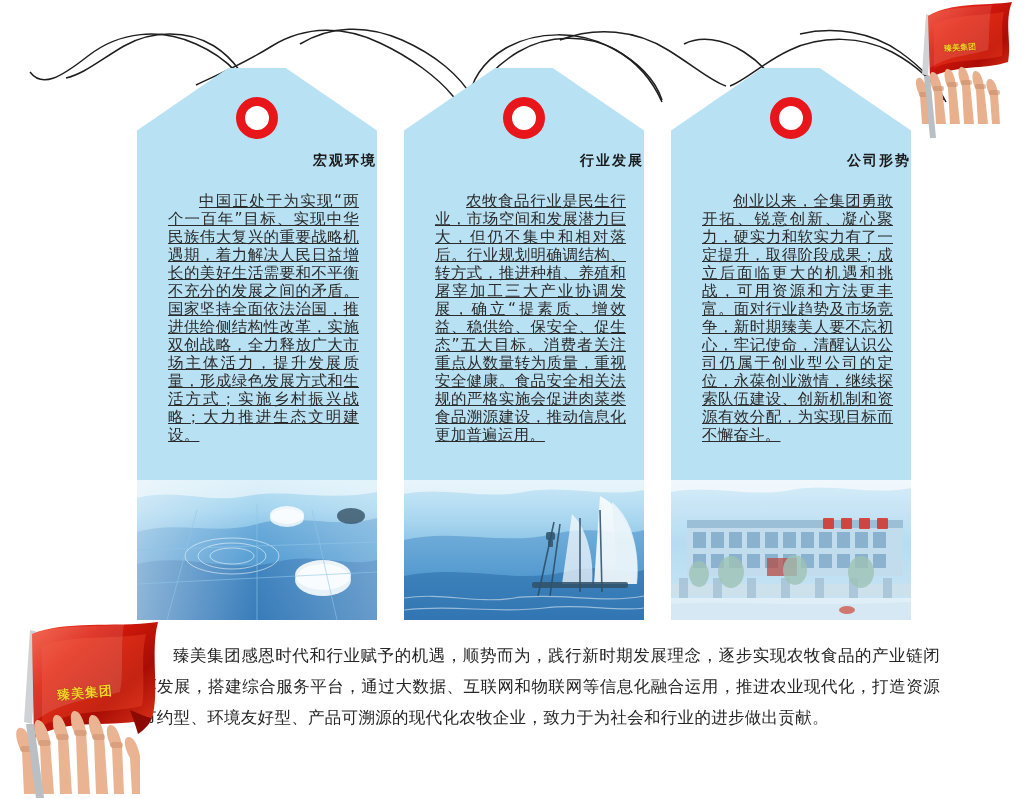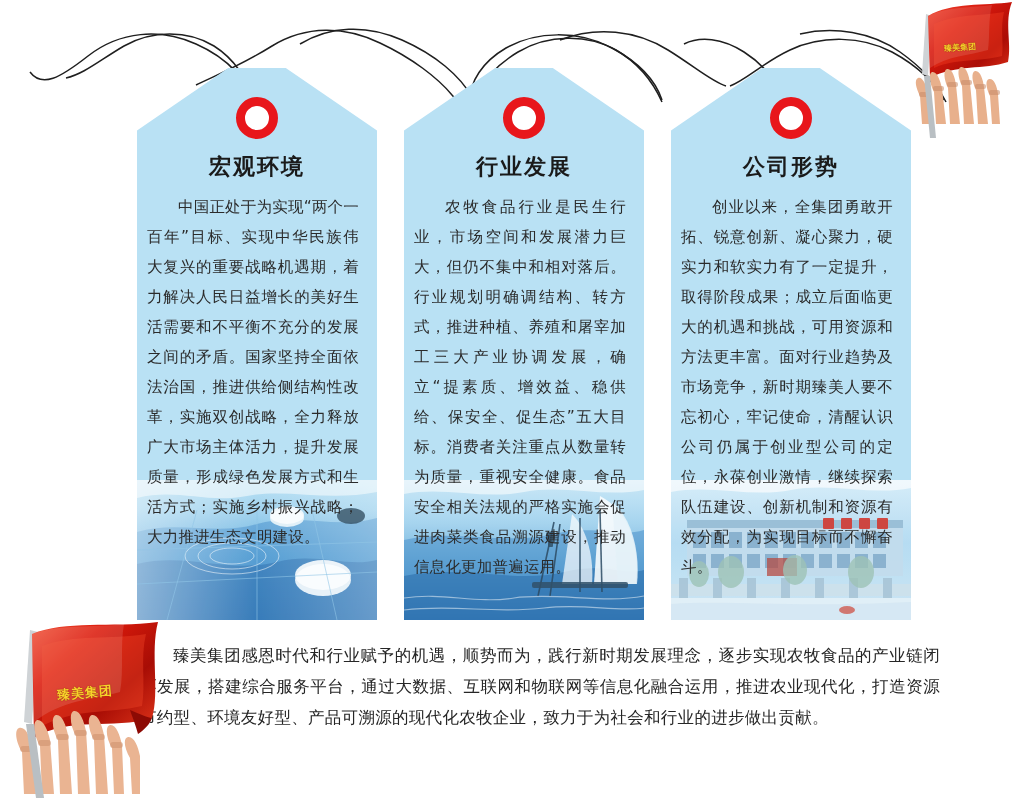--- a/index.html
+++ b/index.html
@@ -43,39 +43,40 @@
     width:42px;height:42px;
     border-radius:50%;
     border:9px solid #e8161b;
     background:#ffffff;
     box-sizing:border-box;
     z-index:4;
   }
 
   .tag-title{
     position:absolute;left:0;right:0;top:84px;
-    text-align:center;
-    font-size:22px;
+    text-align:right;
+    font-size:14px;
     font-weight:bold;
     color:#1a1a1a;
     letter-spacing:2px;
     z-index:5;
   }
 
   .tag-body{
     position:absolute;
-    left:10px;right:18px;top:124px;
+    left:31px;right:18px;top:124px;
     font-size:15.5px;
-    line-height:30px;
+    line-height:18px;
     color:#2b2b2b;
     text-align:justify;
     text-align-last:left;
     text-indent:2em;
     z-index:5;
     letter-spacing:.2px;
+    text-decoration:underline;
   }
 
   
   .footer-text{
     position:absolute;
     left:140px;width:800px;top:640px;
     font-size:16.5px;
     line-height:31px;
     color:#262626;
     text-align:justify;

